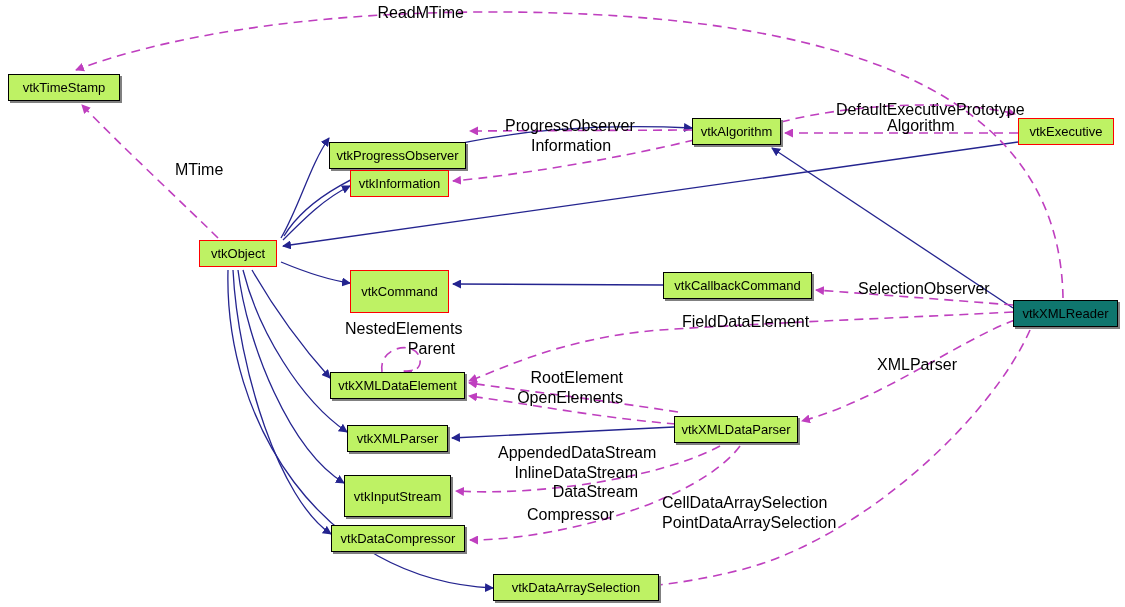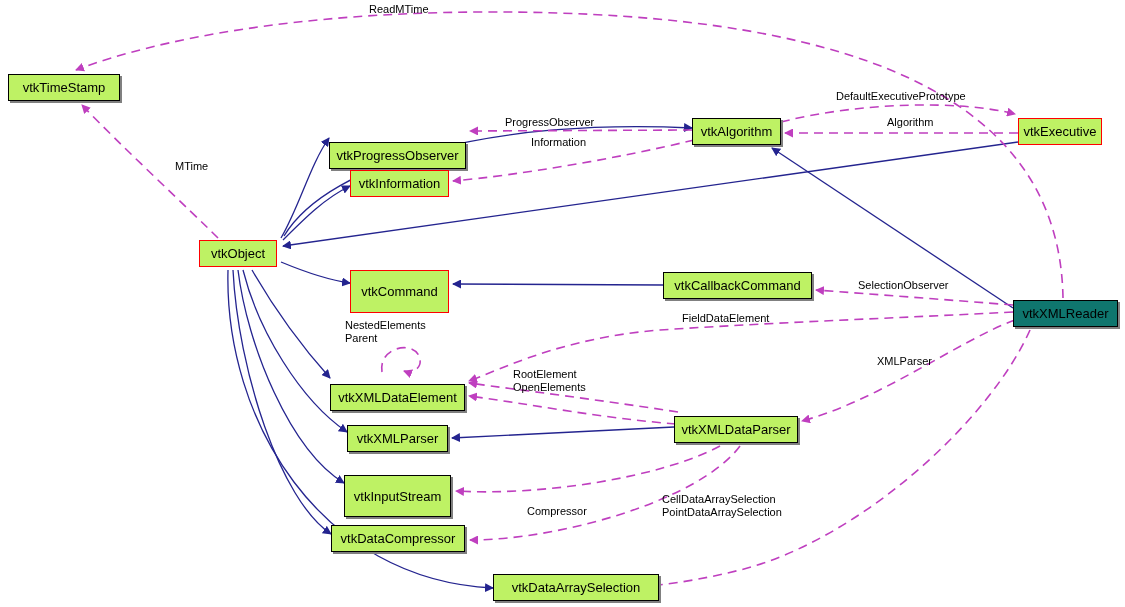--- a/index.html
+++ b/index.html
@@ -38,25 +38,25 @@
   }
   .node.red {
     border: 1px solid #ff0000;
     box-shadow: none;
   }
   .node.highlight {
     background: #0f766e;
   }
   .edge-label {
     position: absolute;
-    font-size: 11px;
+    font-size: 16px;
     color: #000000;
     white-space: nowrap;
     line-height: 1.22;
-    text-align: left;
+    text-align: right;
     background: transparent;
   }
 </style>
 </head>
 <body>
 
 <div id="diagram">
 
   <svg id="edge-layer" viewBox="0 0 1125 607" width="1125" height="607" xmlns="http://www.w3.org/2000/svg">
     <defs>
@@ -132,65 +132,68 @@
   </svg>
 
   <div class="node" style="left:8px; top:74px; width:112px; height:27px;">vtkTimeStamp</div>
 
   <div class="node" style="left:329px; top:118px; width:137px; height:27px;margin-top:24px;">vtkProgressObserver</div>
 
   <div class="node red" style="left:350px; top:170px; width:99px; height:27px;">vtkInformation</div>
 
   <div class="node" style="left:692px; top:118px; width:89px; height:27px;">vtkAlgorithm</div>
 
-  <div class="node red" style="left:1018px; top:118px; width:84px; height:27px;">vtkExecutive</div>
+  <div class="node red" style="left:1018px; top:118px; width:96px; height:27px;">vtkExecutive</div>
 
   <div class="node red" style="left:199px; top:240px; width:78px; height:27px;">vtkObject</div>
 
   <div class="node red" style="left:350px; top:270px; width:99px; height:43px;">vtkCommand</div>
 
   <div class="node" style="left:663px; top:272px; width:149px; height:27px;">vtkCallbackCommand</div>
 
   <div class="node highlight" style="left:1013px; top:300px; width:105px; height:27px;">vtkXMLReader</div>
 
-  <div class="node" style="left:330px; top:384px; width:135px; height:27px;">vtkXMLDataElement</div>
+  <div class="node" style="left:330px; top:372px; width:135px; height:27px;">vtkXMLDataElement</div>
 
   <div class="node" style="left:347px; top:425px; width:101px; height:27px;">vtkXMLParser</div>
 
   <div class="node" style="left:674px; top:416px; width:124px; height:27px;">vtkXMLDataParser</div>
 
   <div class="node" style="left:344px; top:475px; width:107px; height:42px;">vtkInputStream</div>
 
   <div class="node" style="left:331px; top:525px; width:134px; height:27px;">vtkDataCompressor</div>
 
   <div class="node" style="left:493px; top:574px; width:166px; height:27px;">vtkDataArraySelection</div>
 
   <div class="edge-label" style="left:369px; top:3px; width:95px;">ReadMTime</div>
 
   <div class="edge-label" style="left:135px; top:160px; width:48px;margin-left:40px;">MTime</div>
 
   <div class="edge-label" style="left:505px; top:116px; width:122px;">ProgressObserver</div>
 
   <div class="edge-label" style="left:531px; top:136px; width:78px;">Information</div>
 
-  <div class="edge-label" style="left:836px; top:90px; width:158px;">DefaultExecutivePrototype</div>
+  <div class="edge-label" style="left:836px; top:100px; width:158px;">DefaultExecutivePrototype</div>
 
   <div class="edge-label" style="left:887px; top:116px; width:66px;">Algorithm</div>
 
   <div class="edge-label" style="left:858px; top:279px; width:124px;">SelectionObserver</div>
 
   <div class="edge-label" style="left:682px; top:312px; width:119px;">FieldDataElement</div>
 
   <div class="edge-label" style="left:345px; top:319px; width:110px; white-space:pre;">NestedElements
 Parent</div>
 
   <div class="edge-label" style="left:513px; top:368px; width:110px; white-space:pre;">RootElement
 OpenElements</div>
 
   <div class="edge-label" style="left:877px; top:355px; width:72px;">XMLParser</div>
 
+  <div class="edge-label" style="left:498px; top:443px; width:140px; white-space:pre;">AppendedDataStream
+InlineDataStream
+DataStream</div>
 
   <div class="edge-label" style="left:662px; top:493px; width:148px; white-space:pre;">CellDataArraySelection
 PointDataArraySelection</div>
 
   <div class="edge-label" style="left:527px; top:505px; width:83px;">Compressor</div>
 
 </div>
 
 </body></html>

